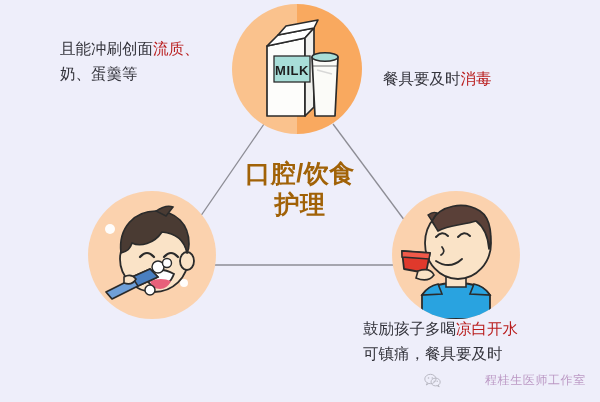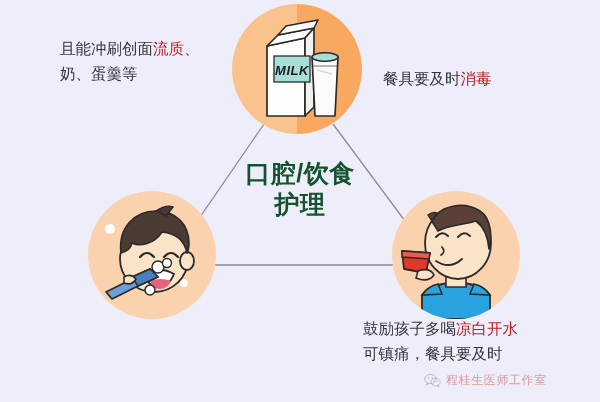--- a/index.html
+++ b/index.html
@@ -25,21 +25,20 @@
     top: 0;
     width: 600px;
     height: 402px;
     pointer-events: none;
   }
   
   .node {
     position: absolute;
     border-radius: 50%;
     overflow: hidden;
-    font-style: italic;
   }
   #node-food {
     left: 232px;
     top: 4px;
     width: 130px;
     height: 130px;
     background: linear-gradient(to right, #fac28d 0%, #fac28d 50%, #f9a95f 50%, #f9a95f 100%);
   }
   #node-brush {
     left: 88px;
@@ -65,21 +64,21 @@
   
   #center-title {
     position: absolute;
     left: 222px;
     top: 158px;
     width: 156px;
     text-align: center;
     font-size: 25px;
     font-weight: bold;
     line-height: 1.22;
-    color: #14532d;
+    color: #a16207;
     letter-spacing: 0.5px;
     white-space: pre-line;
   }
   
   .caption {
     position: absolute;
     color: #34343c;
     font-size: 15.5px;
     line-height: 1.62;
   }
@@ -111,22 +110,23 @@
     position: absolute;
     left: 424px;
     top: 372px;
     display: flex;
     align-items: center;
     gap: 5px;
     opacity: 0.42;
   }
   #watermark .wm-text {
     font-size: 12px;
-    color: #b91c1c;
+    color: #701a75;
     letter-spacing: 0.6px;
+    margin-left: 39px;
   }
 </style>
 </head>
 <body>
 
 <div id="stage">
 
   <svg class="conn-svg" viewBox="0 0 600 402">
     <line x1="264" y1="124" x2="176" y2="252" stroke="#8d8d95" stroke-width="1.3"></line>
     <line x1="333" y1="124" x2="428" y2="252" stroke="#8d8d95" stroke-width="1.3"></line>

